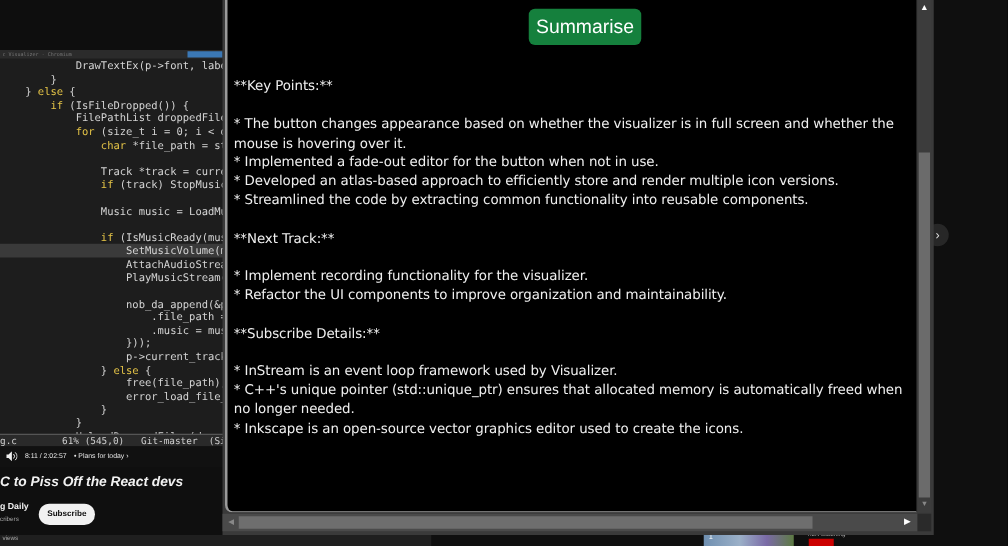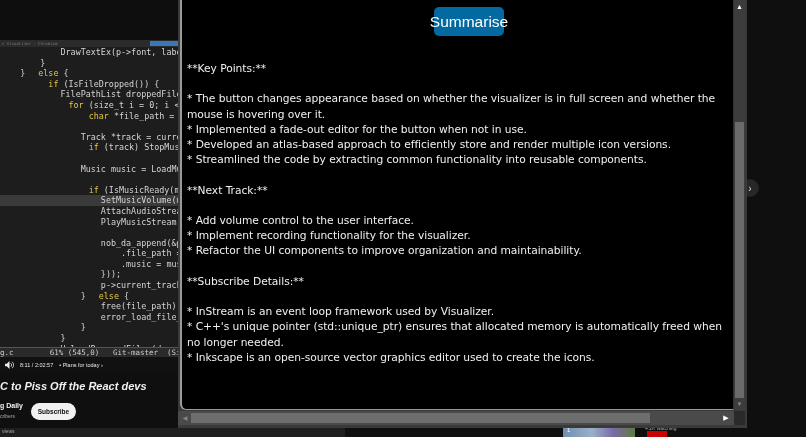--- a/index.html
+++ b/index.html
@@ -8,41 +8,41 @@
 
     
     .yt-bg { position: absolute; left: 0; top: 0; width: 806px; height: 437px; background: #0f0f0f; }
     .video { position: absolute; left: 0; top: 0; width: 180px; height: 373px; background: #1c1c1c; overflow: hidden; }
     .video-top { position: absolute; left: 0; top: 0; width: 180px; height: 40px; background: #0e0e0e; }
     .editor-titlebar { position: absolute; left: 0; top: 40px; width: 180px; height: 7px; background: #2b2b2b; font-family: "DejaVu Sans Mono", monospace; font-size: 4px; color: #777; line-height: 7px; padding-left: 2px; }
     .editor-badge { position: absolute; right: 2px; top: 1px; height: 5px; width: 28px; background: #3b78b5; }
     .code { position: absolute; left: 0; top: 47px; width: 180px; height: 300px; background: #1d1d1d; font-family: "DejaVu Sans Mono", monospace; font-size: 8.4px; color: #d4d4d4; white-space: pre; line-height: 10.6px; }
     .code .ln { display: block; height: 10.6px; }
     .code .ln.hl { background: #3a3a3a; }
-    .code .kw { color: #e5c447; margin-left: 8px; }
+    .code .kw { color: #e5c447; }
     .modeline { position: absolute; left: 0; top: 347px; width: 180px; height: 10px; background: #2a2a2a; font-family: "DejaVu Sans Mono", monospace; font-size: 7.5px; color: #cfcfcf; line-height: 10px; white-space: pre; border-top: 1px solid #555; }
     .player-bar { position: absolute; left: 0; top: 357px; width: 180px; height: 16px; background: #111; display: flex; align-items: center; gap: 6px; padding-left: 5px; font-size: 5.5px; color: #e8e8e8; }
     .vol-icon { width: 9px; height: 8px; }
     .yt-title { position: absolute; left: 0; top: 380px; font-size: 11px; font-weight: bold; color: #f1f1f1; white-space: nowrap; font-style: italic; }
     .channel { position: absolute; left: 0; top: 402px; font-size: 7px; font-weight: bold; color: #f1f1f1; }
     .subs { position: absolute; left: 0; top: 413px; font-size: 5px; color: #aaa; }
     .subscribe-btn { position: absolute; left: 31px; top: 403px; width: 45px; height: 17px; border-radius: 9px; background: #f1f1f1; color: #0f0f0f; font-size: 6.5px; font-weight: bold; border: none; display: flex; align-items: center; justify-content: center; }
     .desc-strip { position: absolute; left: 0; top: 428px; width: 345px; height: 9px; background: #1f1f1f; font-size: 5px; color: #aaa; padding-left: 2px; }
     .thumb { position: absolute; left: 563px; top: 425px; width: 72px; height: 12px; background: linear-gradient(90deg, #6f8fb0, #9bb0c8 40%, #7a6aa6 70%, #5d7b43); }
     .thumb-num { position: absolute; left: 4px; top: 2px; font-size: 6px; color: #fff; }
     .watching { position: absolute; left: 645px; top: 425px; font-size: 5px; color: #aaa; }
     .live-badge { position: absolute; left: 647px; top: 431px; width: 20px; height: 6px; background: #cc0000; }
     .next-arrow { position: absolute; left: 741px; top: 179px; width: 18px; height: 18px; border-radius: 50%; background: #272727; color: #ddd; font-size: 10px; display: flex; align-items: center; justify-content: center; }
     .kebab { position: absolute; left: 743px; width: 2px; height: 8px; display: flex; flex-direction: column; justify-content: space-between; }
     .kebab i { display: block; width: 1.5px; height: 1.5px; background: #aaa; }
 
     
     .popup { position: absolute; left: 178px; top: 0; width: 569px; height: 428px; background: #3a3a3a; }
     .popup-inner { position: absolute; left: 2px; top: 0; width: 554px; height: 410px; background: #000; border-left: 2px solid #9a9a9a; border-bottom: 1px solid #9a9a9a; border-bottom-left-radius: 6px; border-right: 1px solid #333; }
-    .summarise-btn { position: absolute; left: 252px; top: 7px; width: 70px; height: 29px; background: #0369a1; color: #fff; border: none; border-radius: 5px; font-family: "Liberation Sans", sans-serif; font-size: 15.5px; display: flex; align-items: center; justify-content: center; }
+    .summarise-btn { position: absolute; left: 241px; top: 7px; width: 90px; height: 29px; background: #15803d; color: #fff; border: none; border-radius: 5px; font-family: "Liberation Sans", sans-serif; font-size: 15.5px; display: flex; align-items: center; justify-content: center; }
     .summary { position: absolute; left: 5px; top: 61px; width: 545px; font-family: "DejaVu Sans", sans-serif; font-size: 10.7px; color: #f0f0f0; line-height: 15.2px; letter-spacing: -0.05px; }
     .summary p { margin: 0; }
     .summary .blank { height: 15.2px; }
 
     
     .vscroll { position: absolute; left: 556px; top: 0; width: 11px; height: 410px; background: #3c3c3c; }
     .vscroll-up { position: absolute; left: 0; top: 2px; width: 11px; height: 10px; color: #fff; font-size: 7px; text-align: center; line-height: 10px; }
     .vscroll-thumb { position: absolute; left: 1px; top: 122px; width: 9px; height: 276px; background: #6b6b6b; }
     .vscroll-down { position: absolute; left: 0; top: 399px; width: 11px; height: 10px; color: #888; font-size: 6px; text-align: center; line-height: 10px; }
 
@@ -115,21 +115,20 @@
     <div class="summary" id="summary">
         <p>**Key Points:**</p>
         <p class="blank"></p>
         <p>* The button changes appearance based on whether the visualizer is in full screen and whether the mouse is hovering over it.</p>
         <p>* Implemented a fade-out editor for the button when not in use.</p>
         <p>* Developed an atlas-based approach to efficiently store and render multiple icon versions.</p>
         <p>* Streamlined the code by extracting common functionality into reusable components.</p>
         <p class="blank"></p>
         <p>**Next Track:**</p>
         <p class="blank"></p>
-        <p>* Add volume control to the user interface.</p>
         <p>* Implement recording functionality for the visualizer.</p>
         <p>* Refactor the UI components to improve organization and maintainability.</p>
         <p class="blank"></p>
         <p>**Subscribe Details:**</p>
         <p class="blank"></p>
         <p>* InStream is an event loop framework used by Visualizer.</p>
         <p>* C++'s unique pointer (std::unique_ptr) ensures that allocated memory is automatically freed when no longer needed.</p>
         <p>* Inkscape is an open-source vector graphics editor used to create the icons.</p>
       </div>
   </div>

